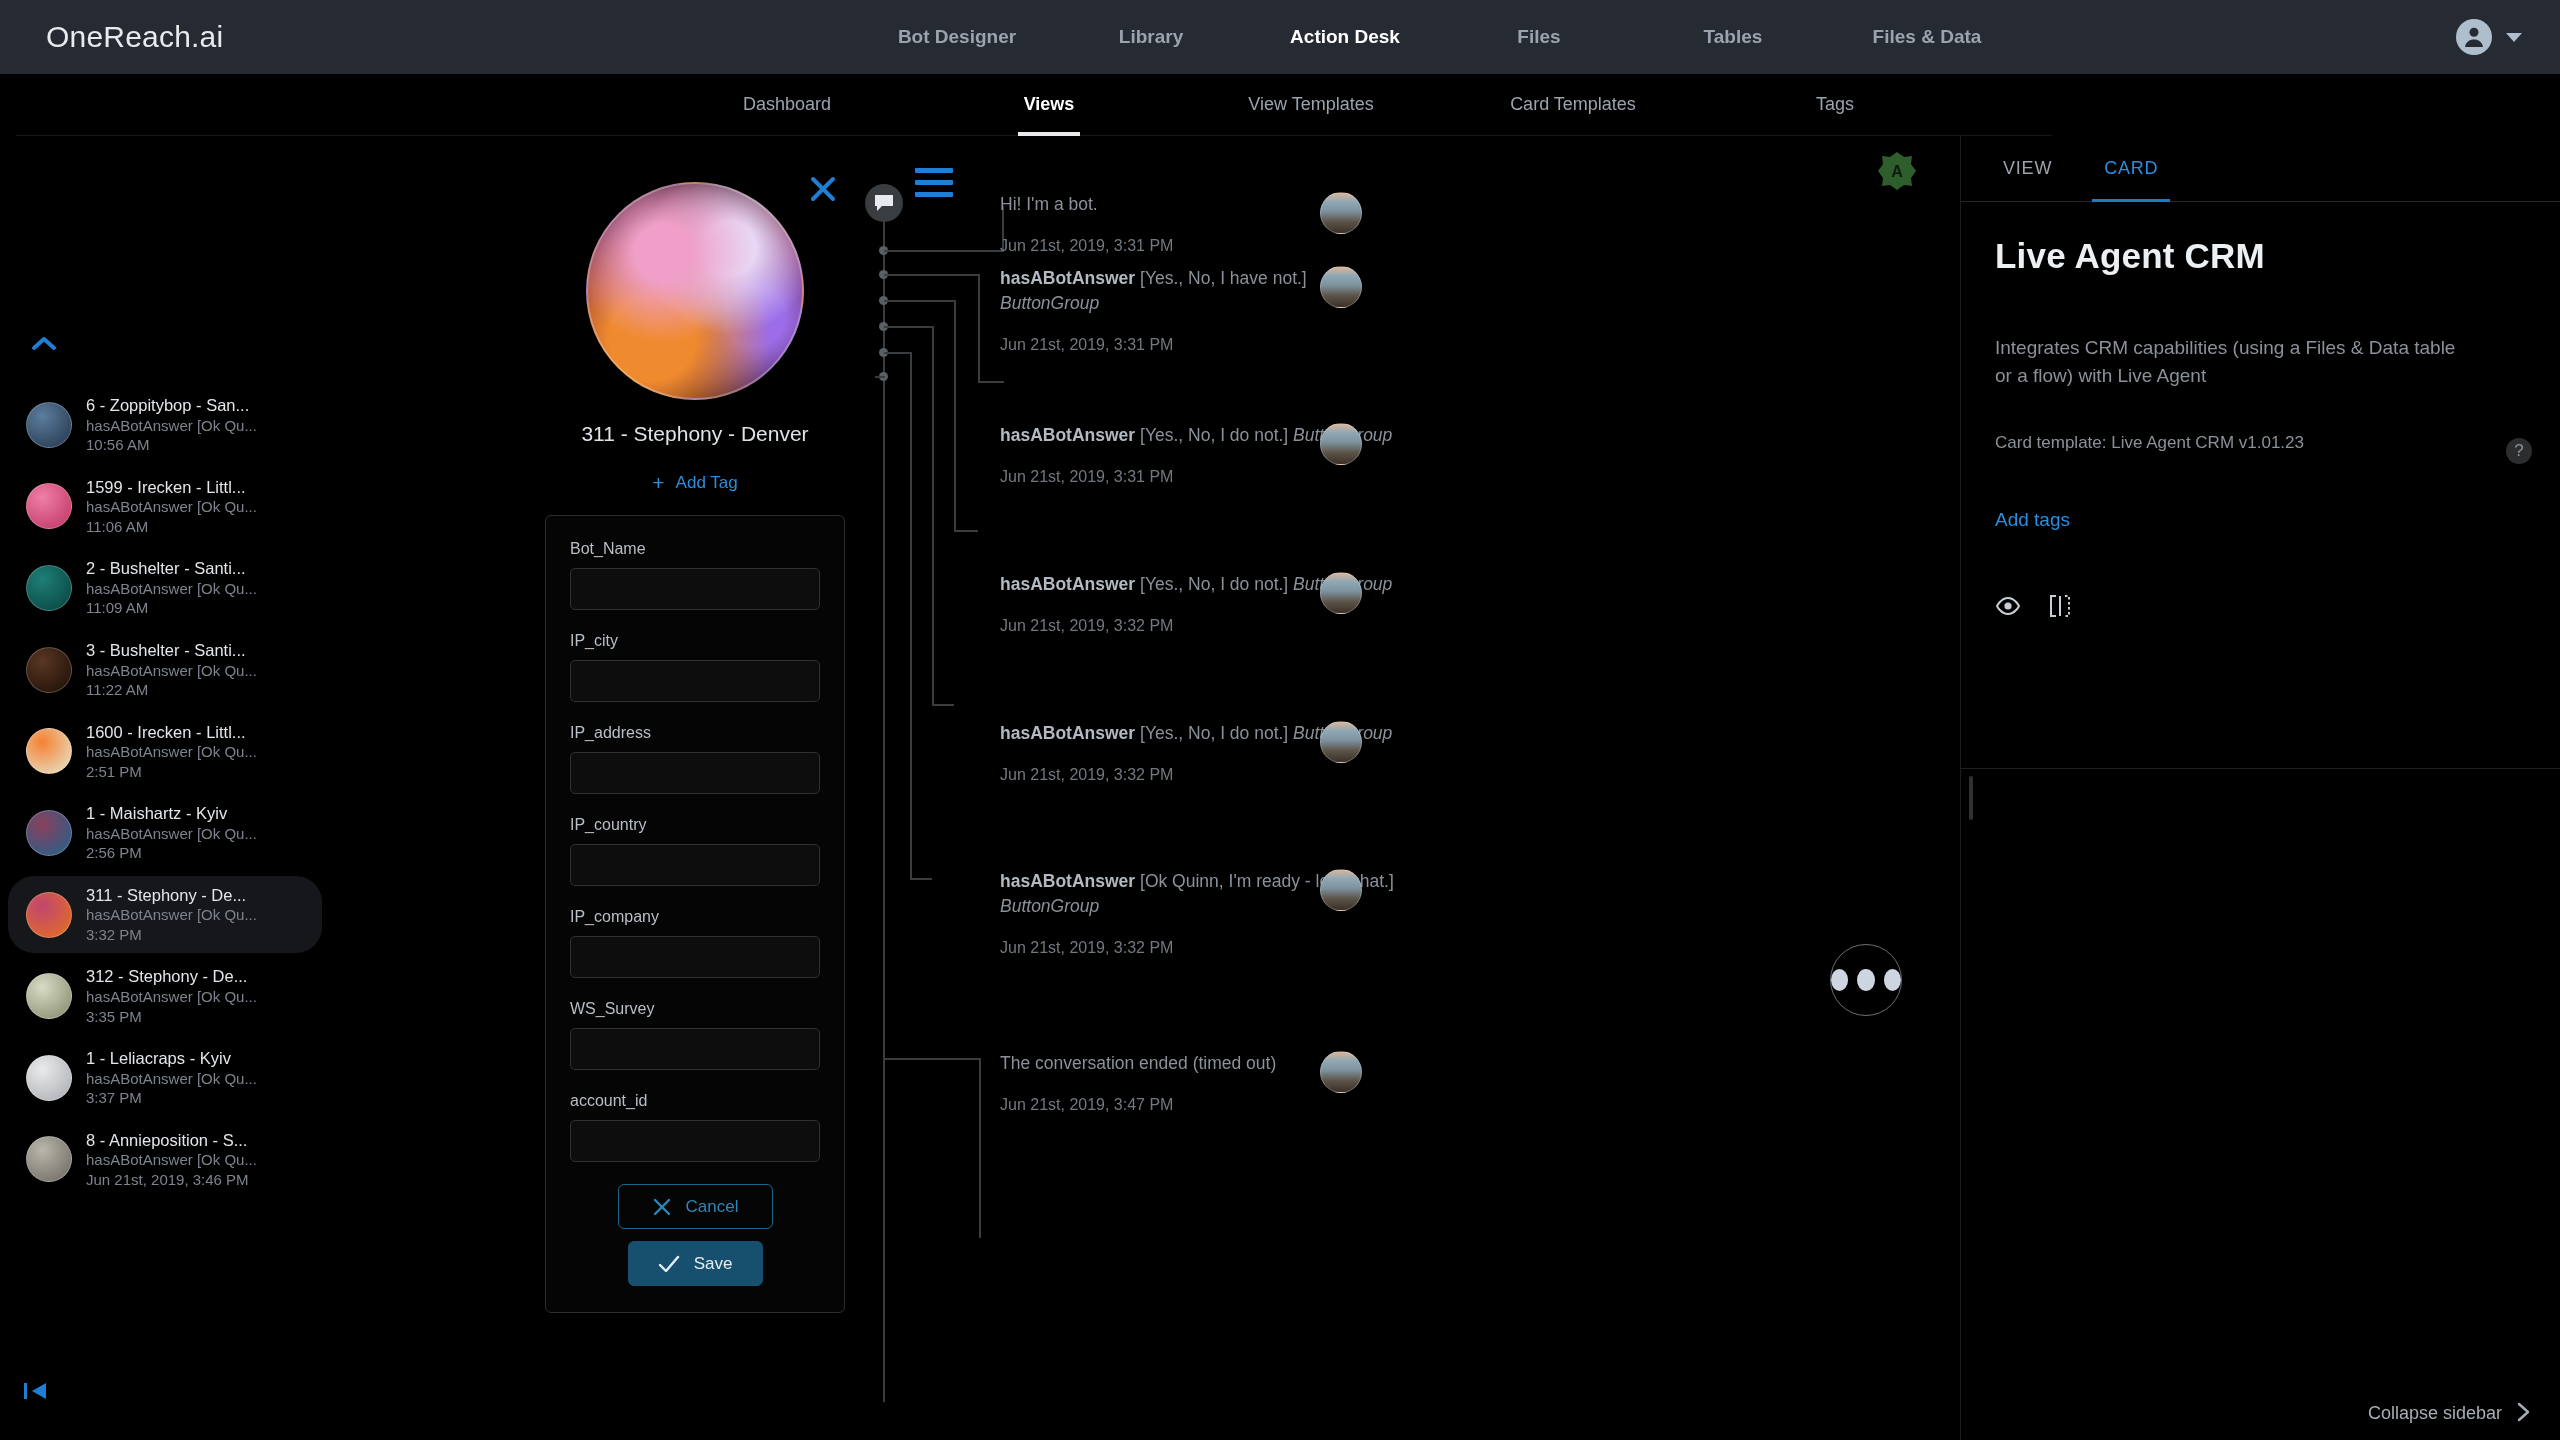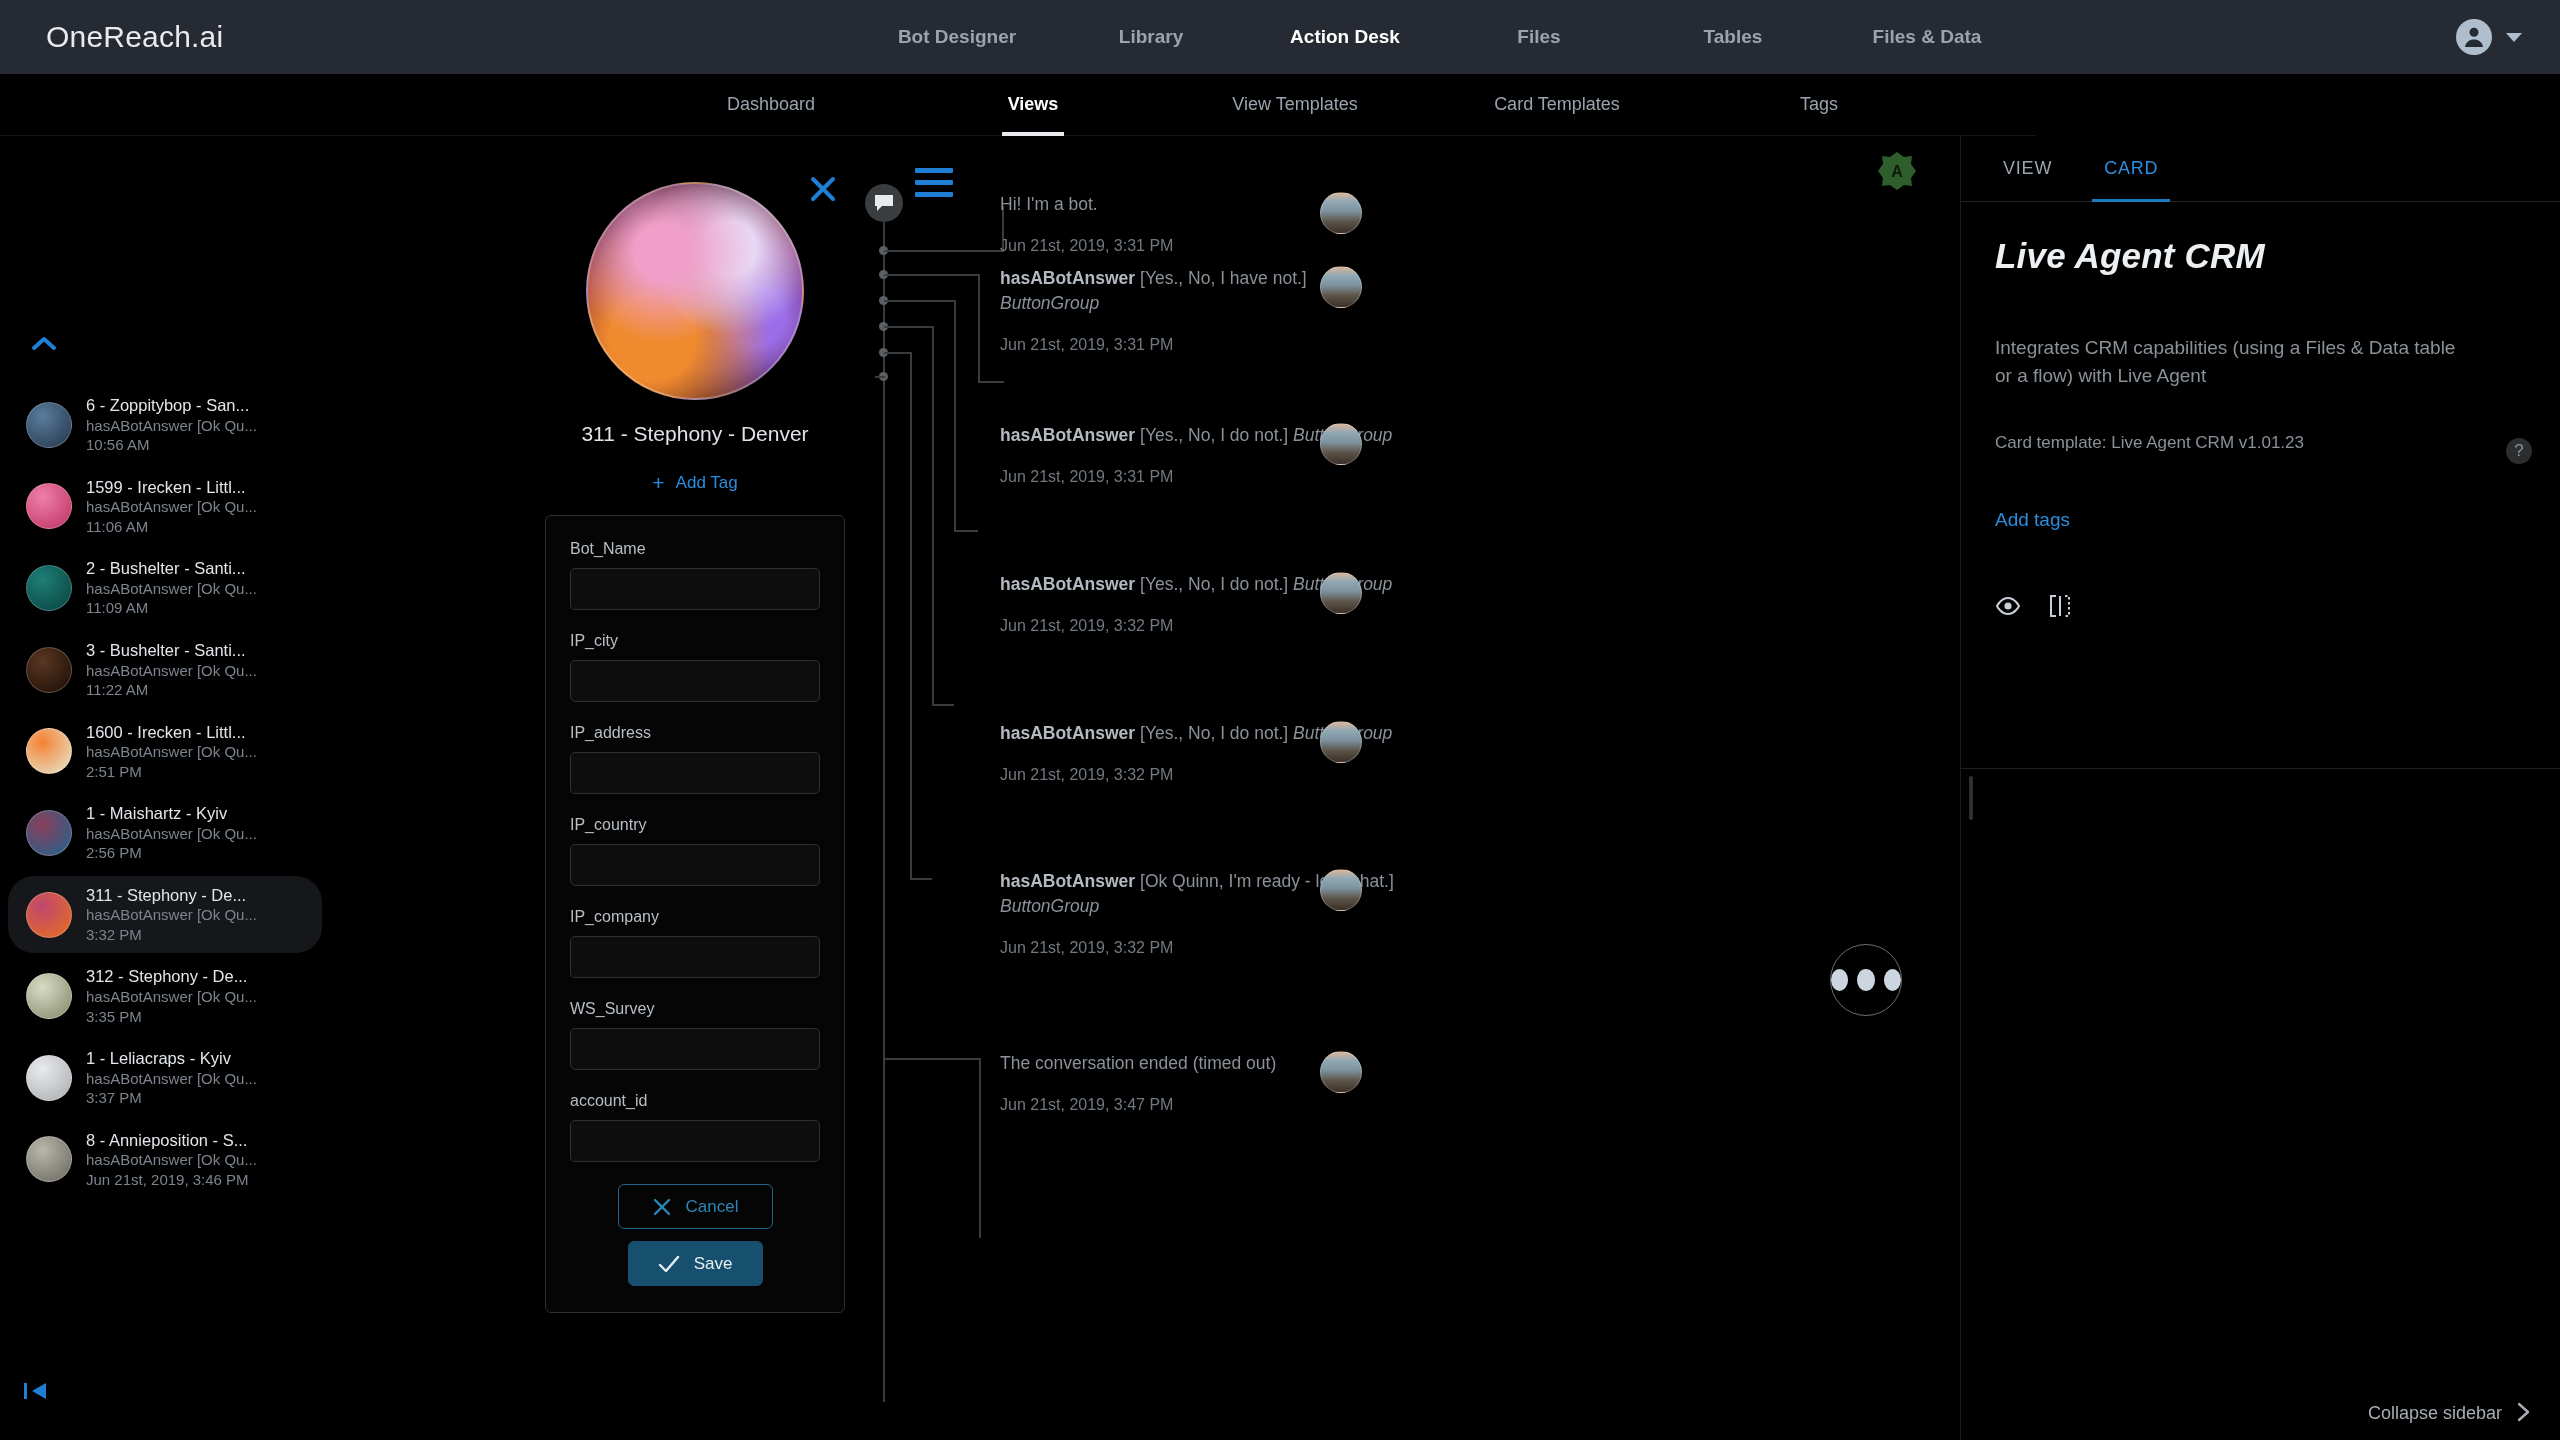--- a/index.html
+++ b/index.html
@@ -36,21 +36,21 @@
     background:#aebecd; display:flex;align-items:center;justify-content:center;
   }
   .avatar-ico svg { display:block; }
   .caret-down {
     width:0;height:0;border-left:8px solid transparent;border-right:8px solid transparent;
     border-top:9px solid #aebecd;
   }
 
   
   .subnav {
-    position:absolute; top:74px; left:0; width:2036px; height:62px;
+    position:absolute; top:74px; left:16px; width:2036px; height:62px;
     background:#000; display:flex; align-items:center;
     border-bottom:1px solid #161616;
   }
   .subnav .items { display:flex; align-items:center; margin-left:640px; }
   .subnav .slot { width:262px; display:flex; justify-content:center; position:relative; height:62px; align-items:center;}
   .subnav a {
     color:#9aa3ae; font-size:18px; text-decoration:none; font-weight:400; white-space:nowrap;
   }
   .subnav a.active { color:#fff; font-weight:700; }
   .subnav .slot.active::after {
@@ -159,21 +159,21 @@
   .rp-tabs { display:flex; align-items:center; height:66px; border-bottom:1px solid #232425; padding-left:30px; }
   .rp-tab {
     font-size:18px; color:#9aa3ae; letter-spacing:.8px; height:66px; display:flex;
     align-items:center; padding:0 12px; margin-right:28px; cursor:pointer; position:relative;
   }
   .rp-tab.active { color:#2a8ddd; }
   .rp-tab.active::after {
     content:""; position:absolute; bottom:0; left:0; right:0; height:3px; background:#1b7cc4;
   }
   .rp-body { padding:34px 34px 0 34px; position:relative; }
-  .rp-title { color:#edf0f3; font-size:35px; font-weight:700; letter-spacing:.2px;font-style:italic; }
+  .rp-title { color:#edf0f3; font-size:35px; font-weight:700; letter-spacing:.2px; }
   .rp-desc { color:#8b9199; font-size:19px; line-height:1.45; margin-top:58px; max-width:470px; }
   .rp-tmpl { color:#8b9199; font-size:17px; margin-top:44px; }
   .help-ico {
     position:absolute; right:28px; top:236px; width:26px;height:26px;border-radius:50%;
     background:#2b2d2f; color:#8b9199; font-size:17px; display:flex; align-items:center;
     justify-content:center; cursor:pointer;
   }
   .rp-addtags { color:#2a8ddd; font-size:19px; margin-top:56px; cursor:pointer; display:inline-block; }
   .rp-icons { display:flex; align-items:center; gap:26px; margin-top:62px; }
   .rp-divider { position:absolute; left:0; right:0; top:632px; height:1px; background:#1e1f21; }

